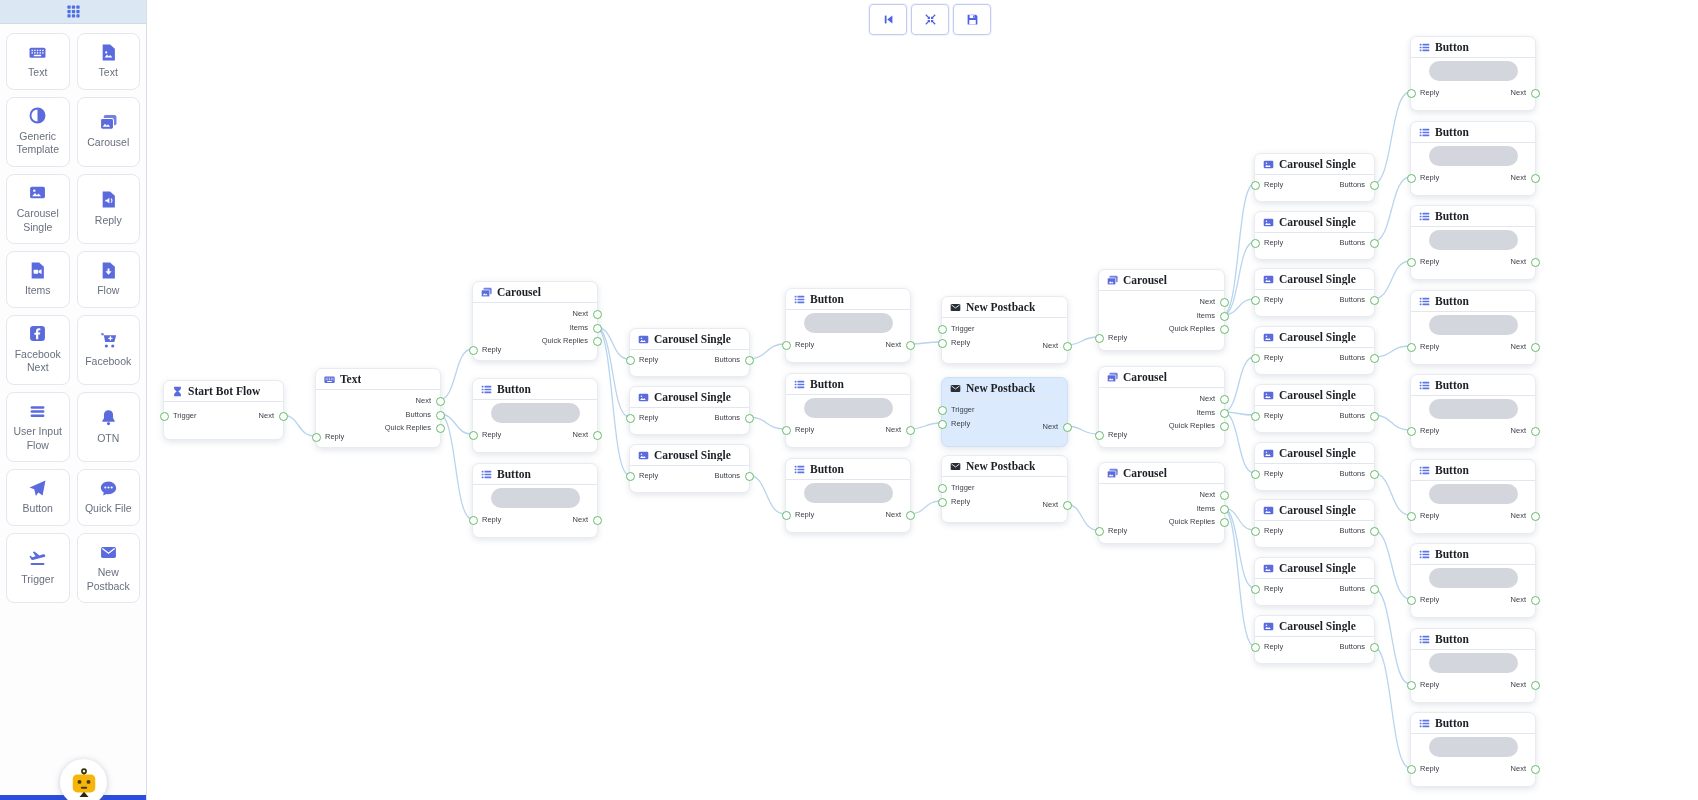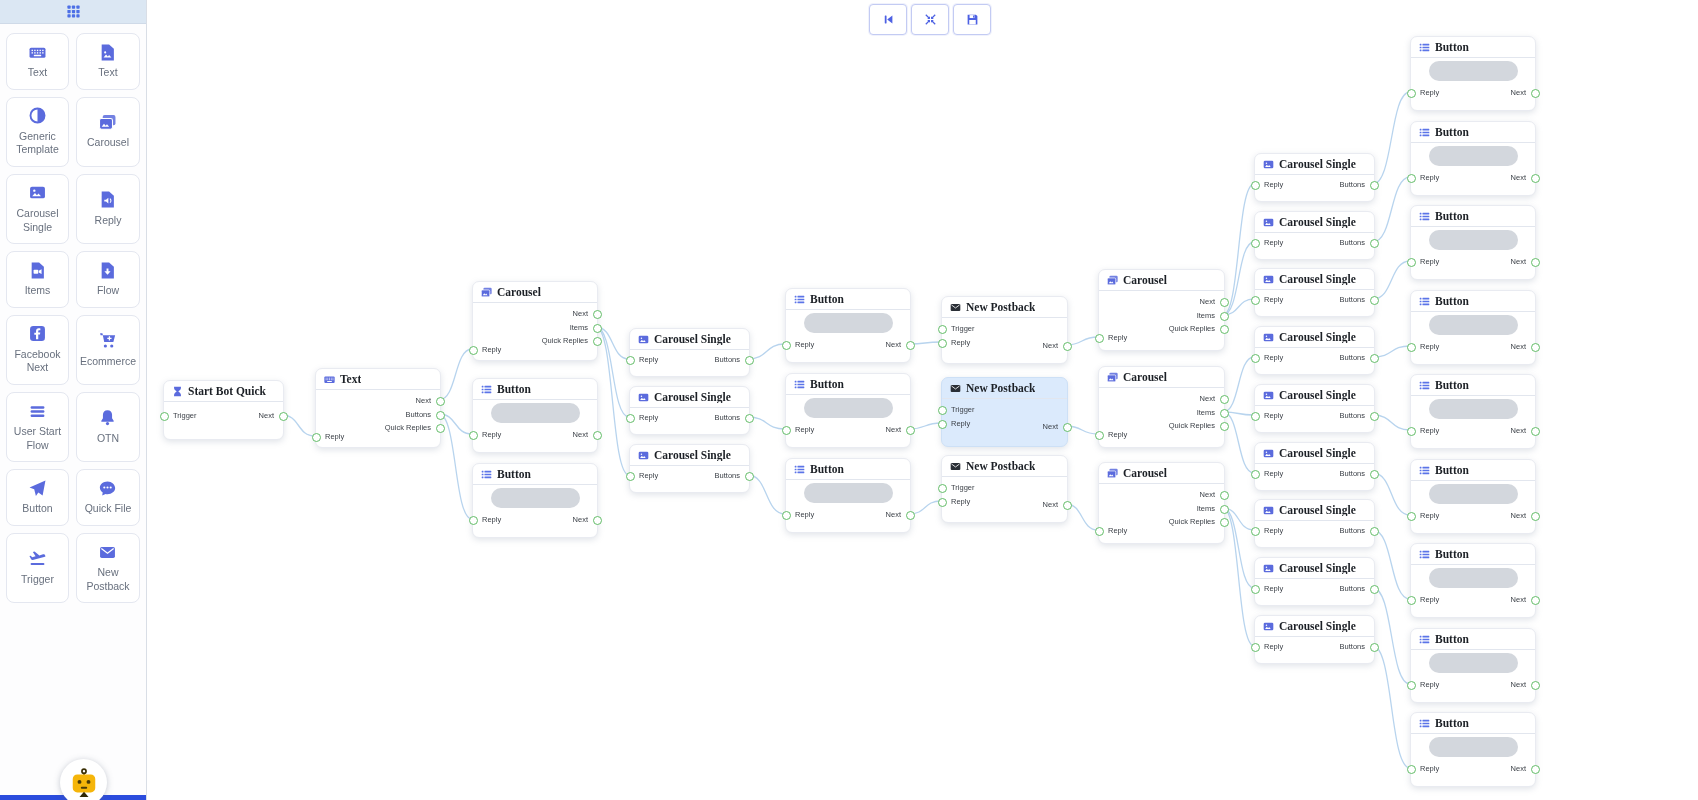--- a/index.html
+++ b/index.html
@@ -117,21 +117,21 @@
       <path d="M1373 646 C 1393.35 646, 1389.65 768, 1410 768" fill="none" stroke="#b8d4ee" stroke-width="1.3"></path>
     </svg>
   <div id="node-layer">
       <div class="node" style="left: 163px; top: 380px; width: 119px; height: 58px;">
         <div class="node-header">
           <span style="display:flex">
             <svg width="11" height="11" viewBox="0 0 16 16">
               <path d="M3 1h10v1.8c0 2.1-2 3.6-3.4 4.7-0.4 0.3-0.4 0.7 0 1 1.4 1.1 3.4 2.6 3.4 4.7V15H3v-1.8c0-2.1 2-3.6 3.4-4.7 0.4-0.3 0.4-0.7 0-1C5 6.4 3 4.9 3 2.8z" fill="#5b6bdd"></path>
             </svg>
           </span>
-          <span class="node-title">Start Bot Quick</span>
+          <span class="node-title">Start Bot Flow</span>
         </div>
         <span class="port-dot left" style="top:31px"></span>
         <span class="port-label left" style="top:30px">Trigger</span>
         <span class="port-dot right" style="top:31px"></span>
         <span class="port-label right" style="top:30px">Next</span>
       </div>
       <div class="node" style="left: 315px; top: 368px; width: 124px; height: 78px;">
         <div class="node-header">
           <span style="display:flex">
             <svg width="11" height="11" viewBox="0 0 16 16">
@@ -945,33 +945,33 @@
       </div>
       <div class="side-card">
         <span class="ic">
           <svg width="17" height="17" viewBox="0 0 16 16">
             <path d="M1 1.2h2.2l0.5 1.8h11.5l-1.7 6.5H4.9L3.6 3H1.5z" fill="#5b6bdd"></path>
             <circle cx="6" cy="13.2" r="1.5" fill="#5b6bdd"></circle>
             <circle cx="12" cy="13.2" r="1.5" fill="#5b6bdd"></circle>
             <path d="M9.2 4.1h1.2v1.4h1.4v1.2h-1.4v1.4H9.2V6.7H7.8V5.5h1.4z" fill="#ffffff"></path>
           </svg>
         </span>
-        <span class="lbl">Ecommerce</span>
+        <span class="lbl">Facebook</span>
       </div>
       <div class="side-card">
         <span class="ic">
           <svg width="17" height="17" viewBox="0 0 16 16">
             <g fill="#5b6bdd">
               <rect x="1.5" y="3" width="13" height="2.3" rx="1.1"></rect>
               <rect x="1.5" y="6.9" width="13" height="2.3" rx="1.1"></rect>
               <rect x="1.5" y="10.8" width="13" height="2.3" rx="1.1"></rect>
             </g>
           </svg>
         </span>
-        <span class="lbl">User Start Flow</span>
+        <span class="lbl">User Input Flow</span>
       </div>
       <div class="side-card">
         <span class="ic">
           <svg width="17" height="17" viewBox="0 0 16 16">
             <path d="M8 1.2c-2.7 0-4.3 1.9-4.3 4.3v3.2L2.2 11v1h11.6v-1l-1.5-2.3V5.5C12.3 3.1 10.7 1.2 8 1.2z" fill="#5b6bdd"></path>
             <circle cx="8" cy="13.7" r="1.5" fill="#5b6bdd"></circle>
           </svg>
         </span>
         <span class="lbl">OTN</span>
       </div>

